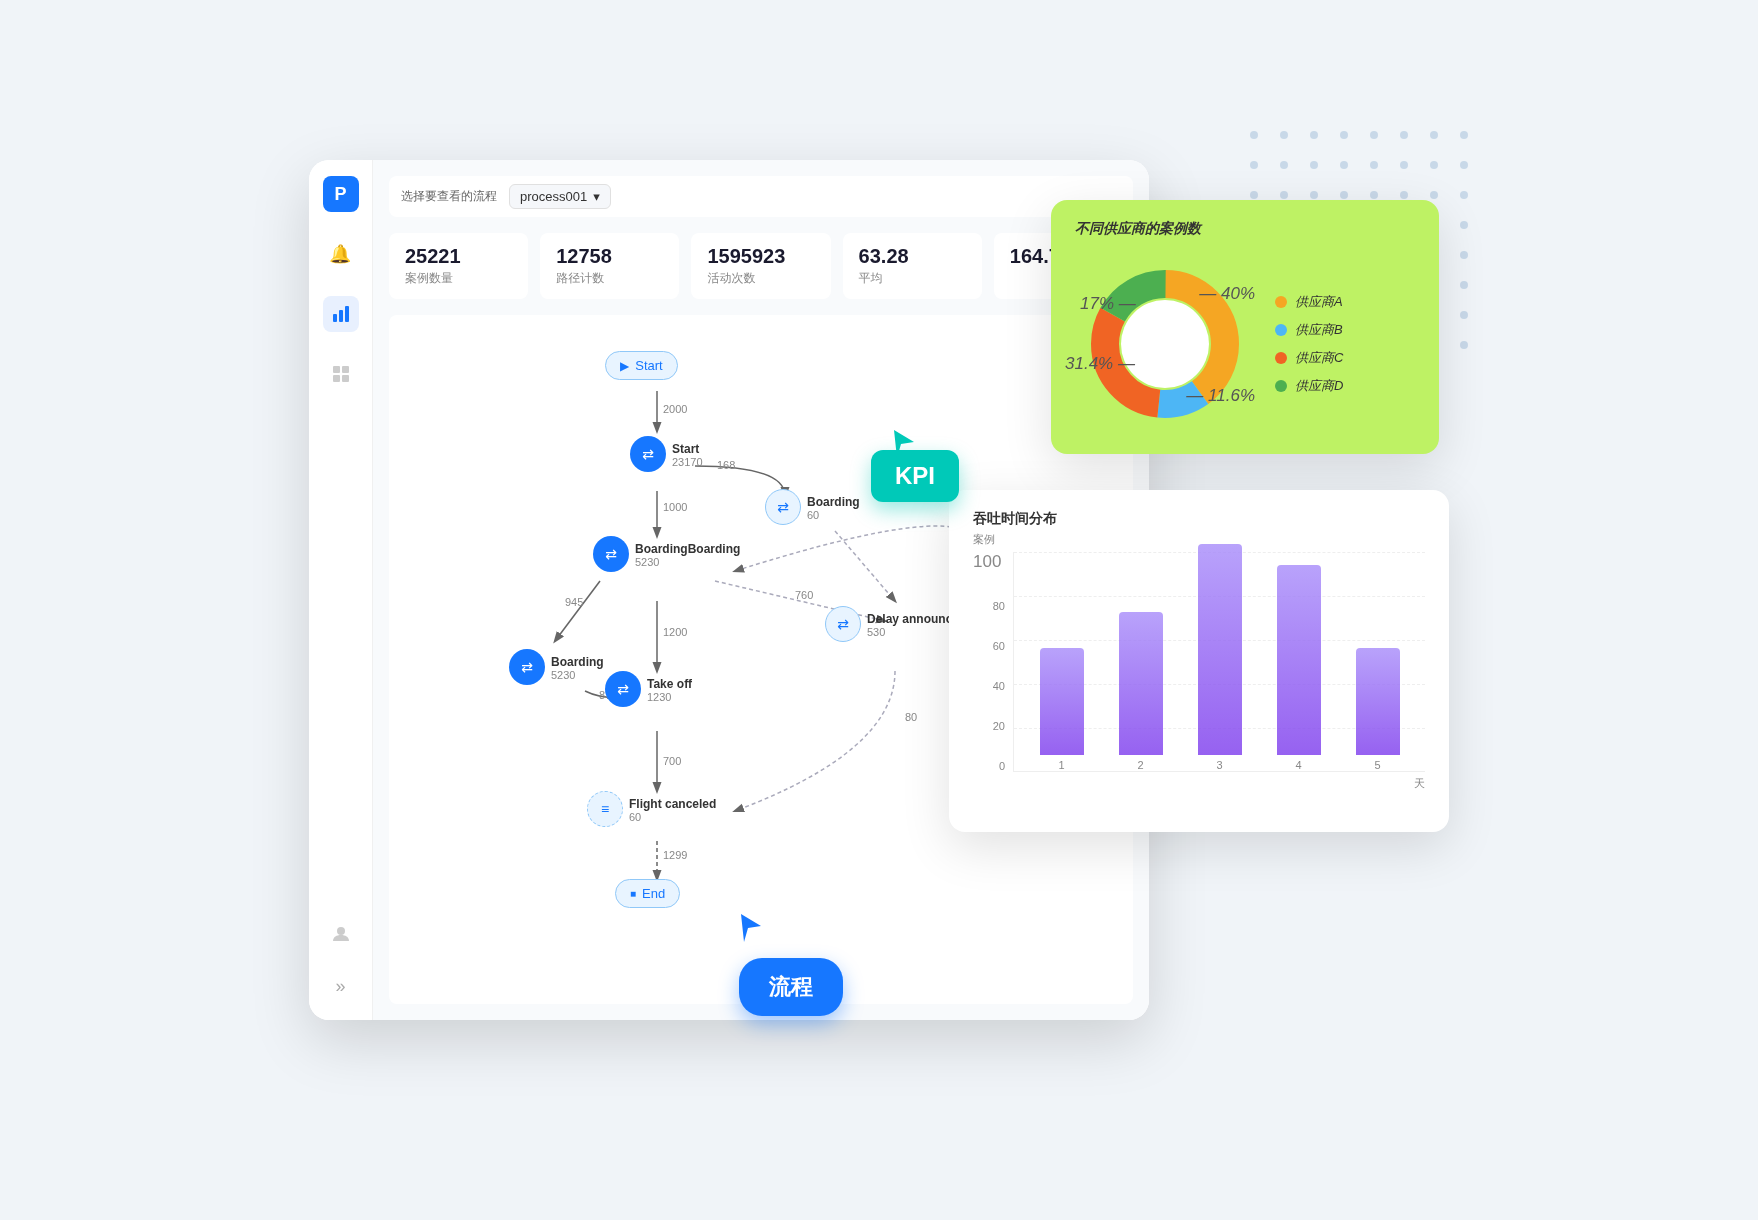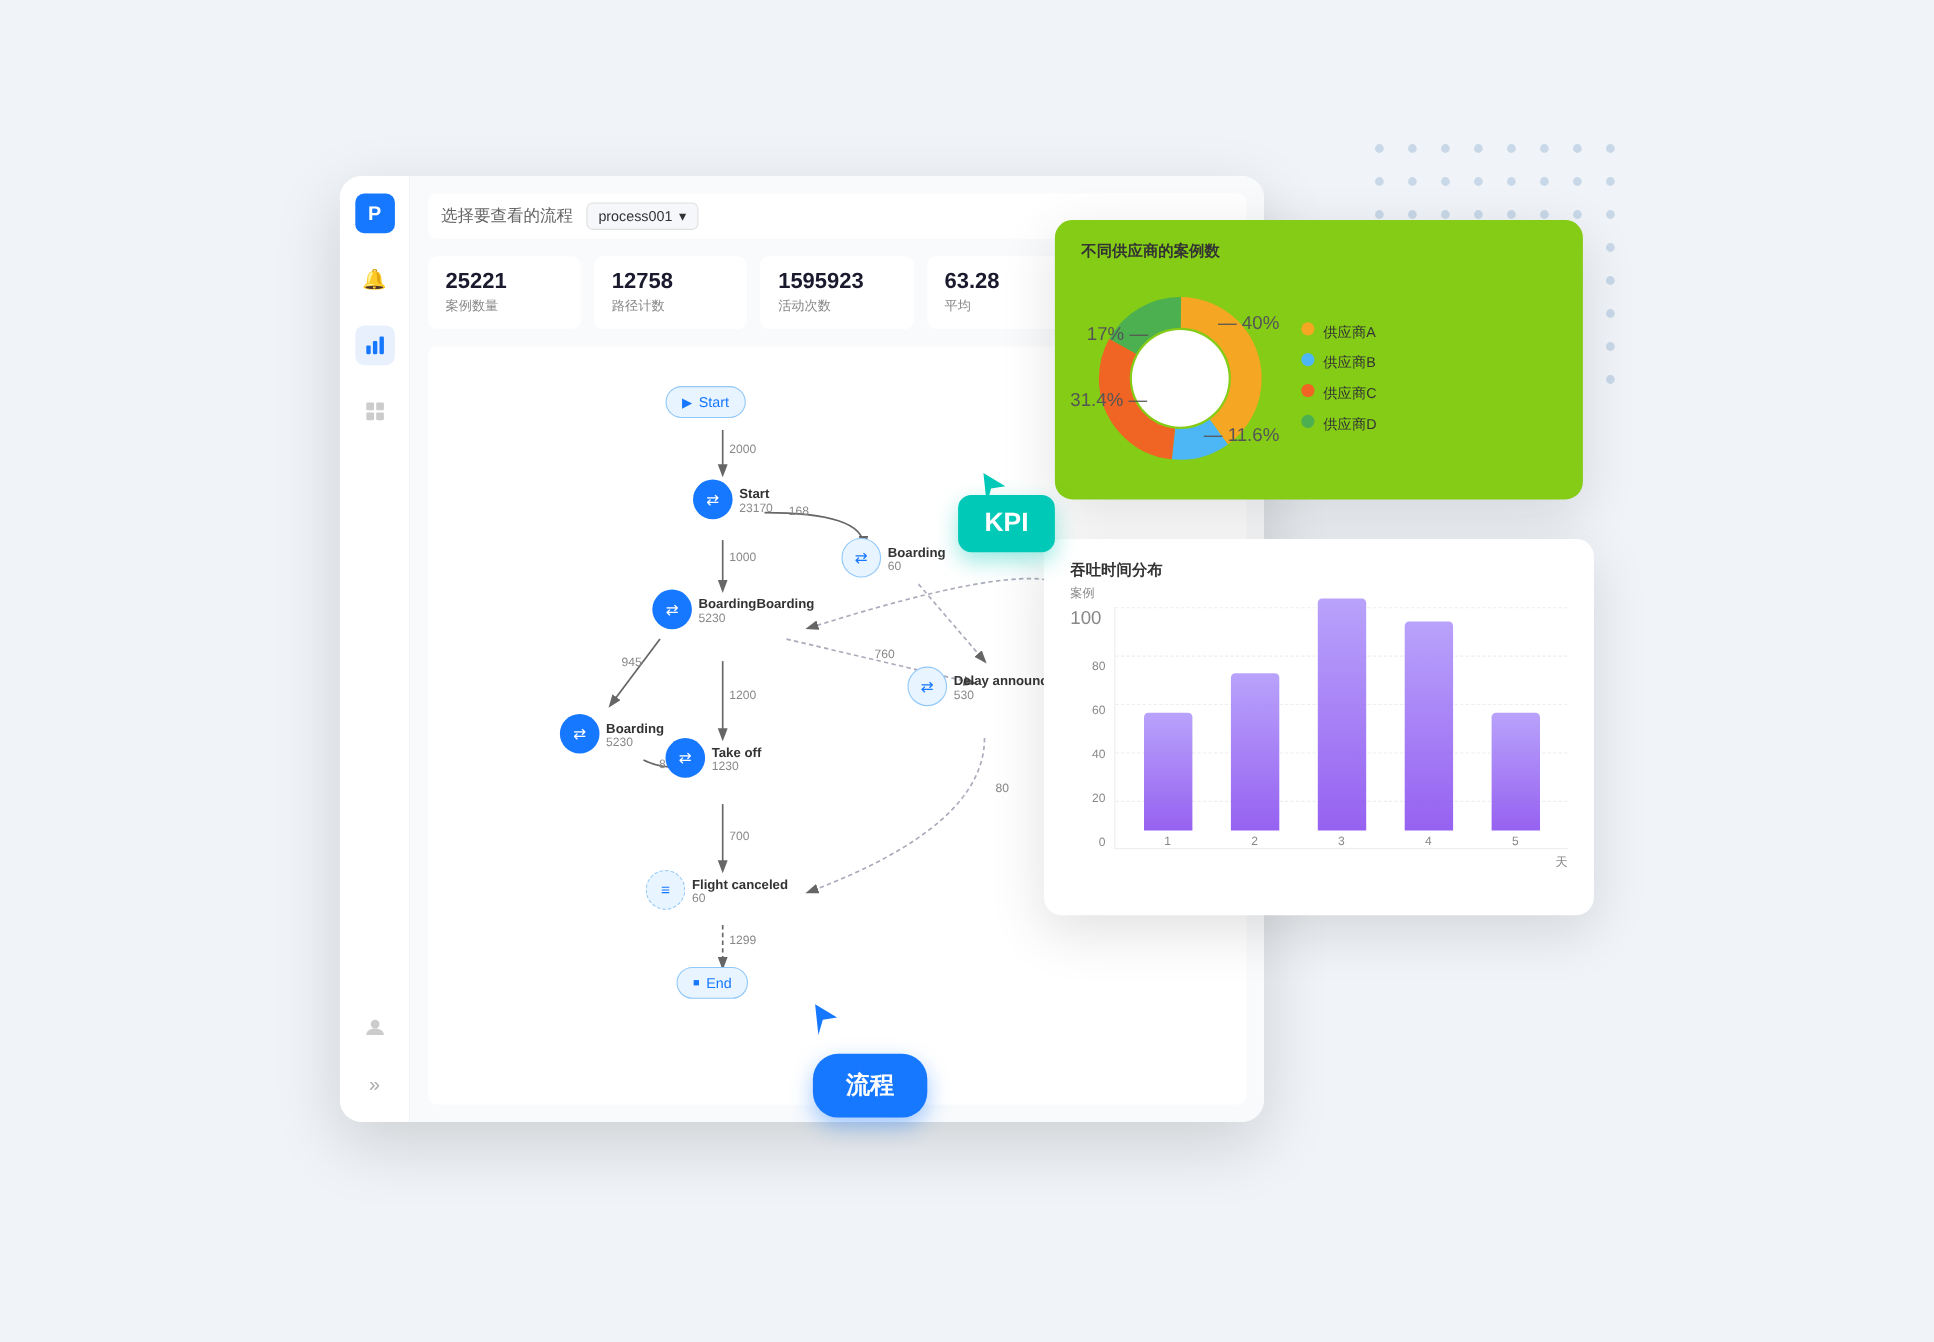--- a/index.html
+++ b/index.html
@@ -115,21 +115,21 @@
     .toolbar {
       display: flex;
       align-items: center;
       gap: 12px;
       margin-bottom: 16px;
       background: #fff;
       padding: 8px 12px;
       border-radius: 8px;
     }
     .toolbar-label {
-      font-size: 15px;
+      font-size: 12px;
       color: #666;
     }
     .toolbar-select {
       display: flex;
       align-items: center;
       gap: 6px;
       background: #f5f7fa;
       border: 1px solid #e0e0e0;
       border-radius: 6px;
       padding: 4px 10px;
@@ -259,28 +259,29 @@
     
     .edge-label {
       position: absolute;
       font-size: 11px;
       color: #888;
       background: transparent;
     }
 
     
     .donut-card {
-      background: #84cc16;
+      background: #bef264;
       border-radius: 16px;
       box-shadow: 0 15px 50px rgba(0,0,0,0.12);
       padding: 20px 24px;
-      width: 480px;
+      width: 388px;
       position: absolute;
       top: 0;
       right: 20px;
+      font-style: italic;
     }
     .donut-card-title {
       font-size: 14px;
       font-weight: 600;
       color: #333;
       margin-bottom: 16px;
     }
     .donut-content {
       display: flex;
       align-items: center;
@@ -292,21 +293,21 @@
       height: 180px;
       flex-shrink: 0;
     }
     .donut-legend {
       display: flex;
       flex-direction: column;
       gap: 10px;
     }
     .legend-item {
       display: flex;
-      align-items: flex-start;
+      align-items: center;
       gap: 8px;
       font-size: 13px;
       color: #333;
     }
     .legend-dot {
       width: 12px;
       height: 12px;
       border-radius: 50%;
       flex-shrink: 0;
     }

